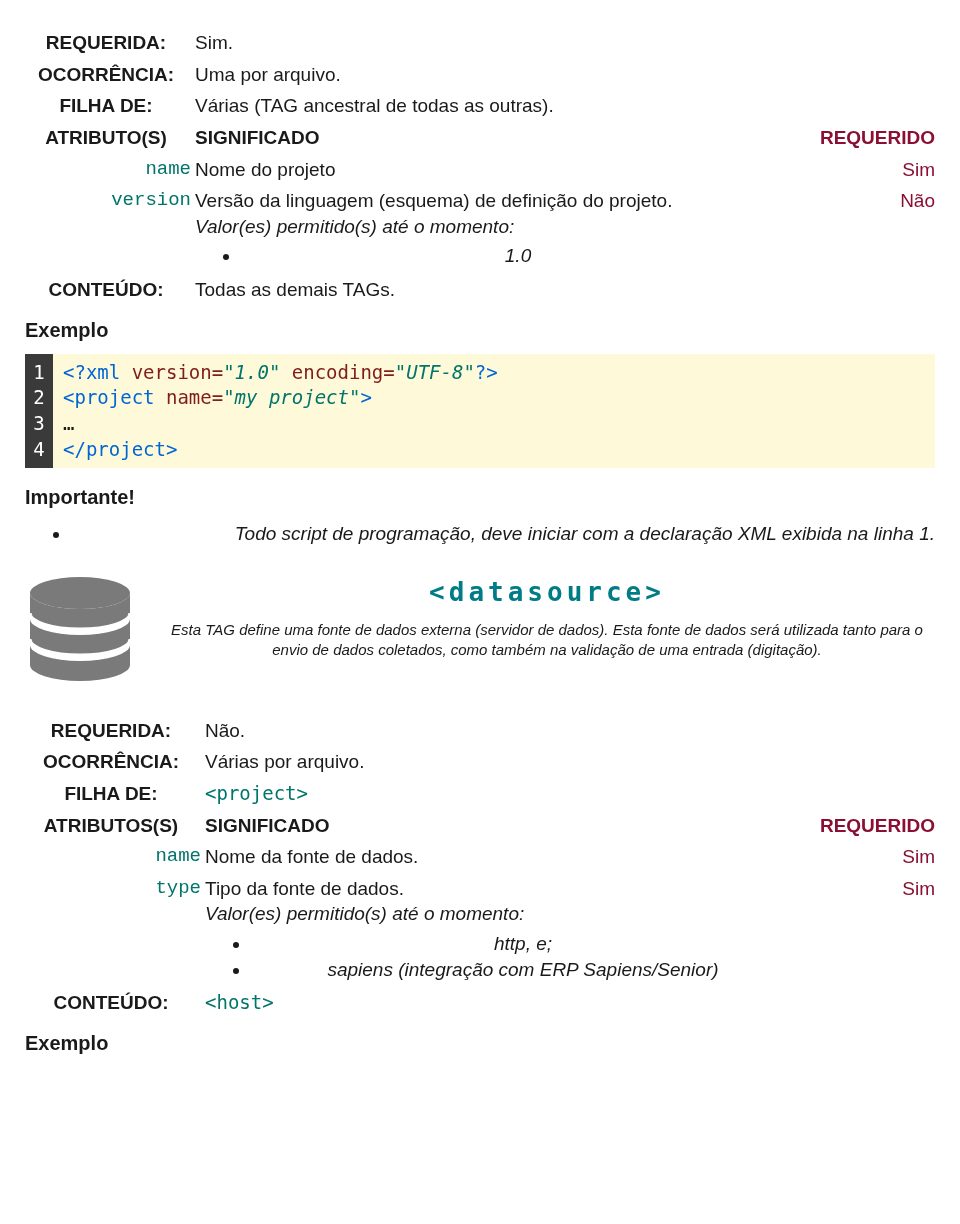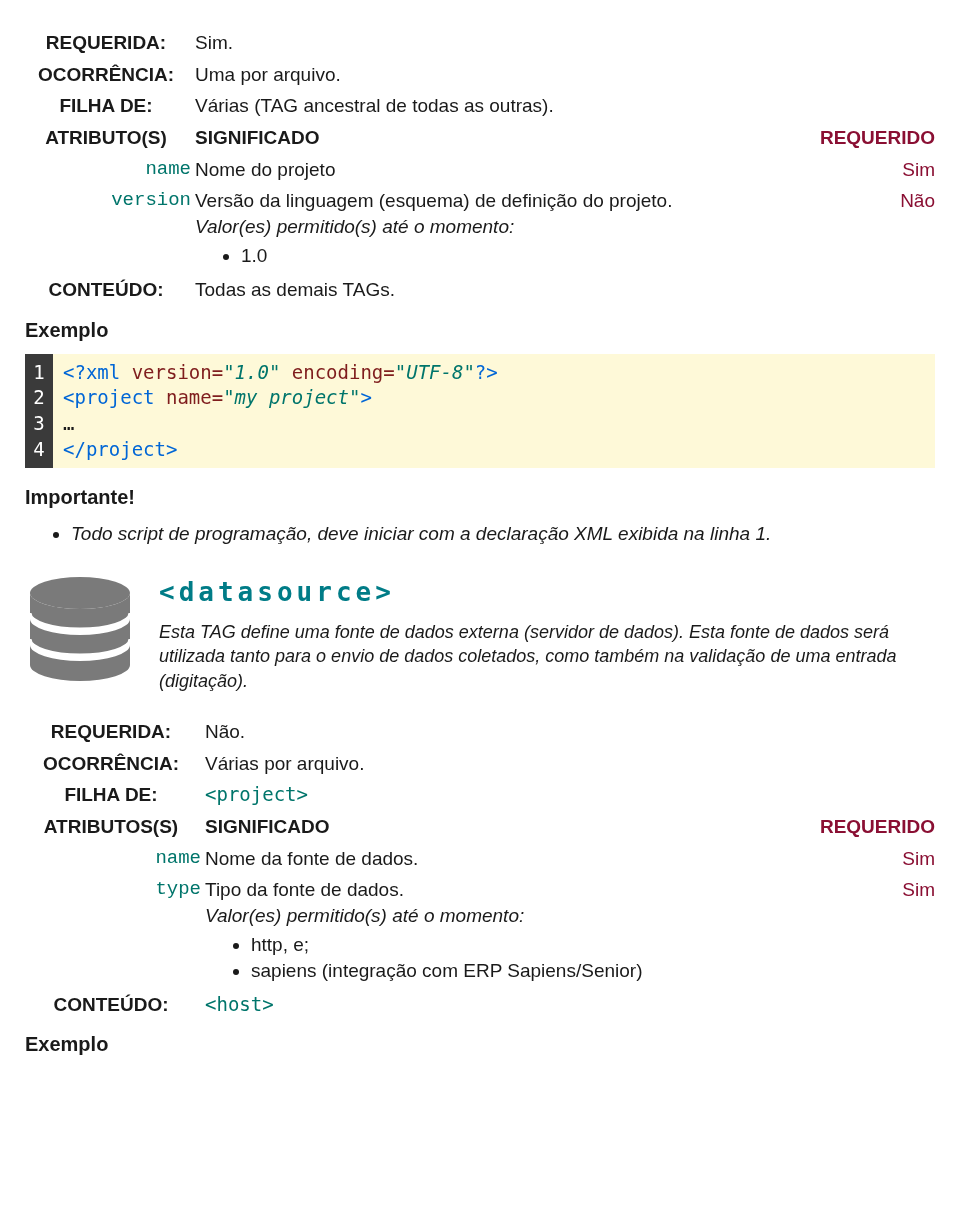--- a/index.html
+++ b/index.html
@@ -40,21 +40,23 @@
   }
   .req-yn {
     color: #8a0f33;
   }
   .italic { font-style: italic; }
   ul.vals {
     margin: 4px 0 2px 0;
     padding-left: 46px;
   }
   ul.vals li {
+    font-style: italic;
     list-style-type: disc;
+    text-align: center;
   }
 
   .section-label {
     font-weight: bold;
     font-size: 20px;
     margin: 14px 0 10px 0;
   }
 
   .code-block {
     display: grid;
@@ -80,45 +82,47 @@
   .c-green { color: #7f1d1d; }
   .c-str   { color: #00756b; font-style: italic; }
 
   ul.notes {
     margin: 10px 0 28px 0;
     padding-left: 46px;
   }
   ul.notes li {
     font-style: italic;
     list-style-type: disc;
+    text-align: right;
   }
 
   .tag-block {
     display: flex;
     gap: 24px;
     align-items: flex-start;
     margin: 18px 0 26px 0;
+    text-align: center;
   }
   .db-icon {
     flex: 0 0 110px;
   }
   .tag-text {
     flex: 1;
   }
   .tag-title {
     color: #007c87;
     font-family: "DejaVu Sans Mono","Courier New",monospace;
     font-size: 26px;
     font-weight: bold;
     letter-spacing: 4px;
     margin-bottom: 10px;
   }
   .tag-desc {
     font-style: italic;
-    font-size: 18px;
+    font-size: 15px;
   }
 
   .mono { font-family: "DejaVu Sans Mono","Courier New",monospace; }
   .teal { color: #00756b; }
 </style>
 </head>
 <body>
 
 <div class="def-table">
   <div class="def-label">REQUERIDA:</div>

